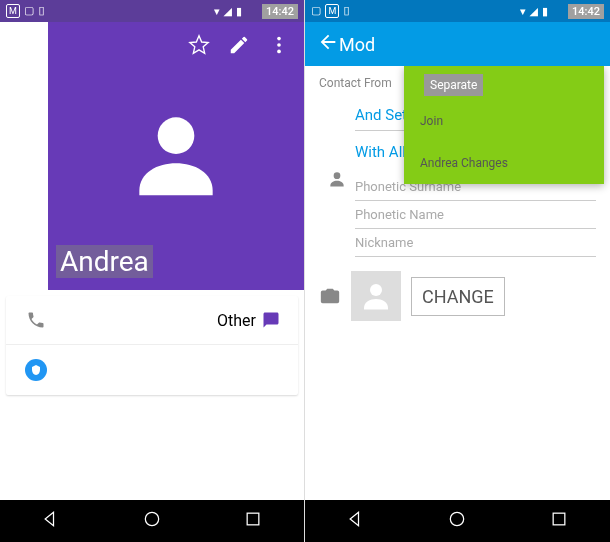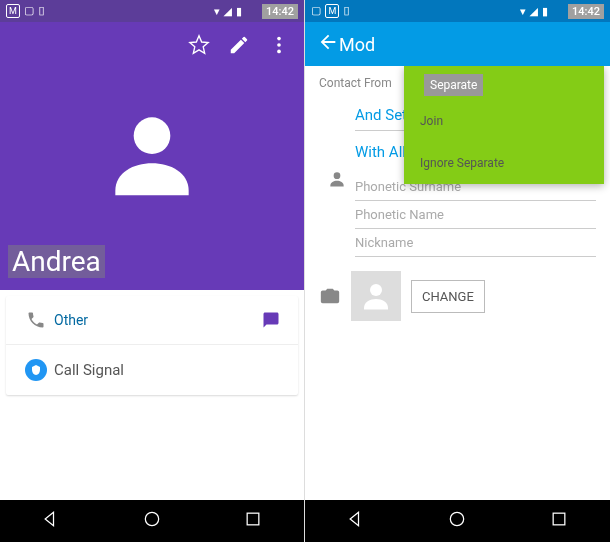--- a/index.html
+++ b/index.html
@@ -11,33 +11,33 @@
 .status-bar { height: 22px; display: flex; align-items: center; padding: 0 6px; font-size: 11px; }
 .status-bar.purple { background: #5c3d99; color: #fff; }
 .status-bar.blue { background: #0277bd; color: #fff; }
 .status-bar .left-icons { display: flex; gap: 4px; }
 .status-bar .spacer { flex: 1; }
 .status-bar .right-icons { display: flex; align-items: center; gap: 4px; }
 .status-bar .icon-box { width: 14px; height: 14px; border: 1.5px solid #fff; border-radius: 2px; display: flex; align-items: center; justify-content: center; font-size: 9px; }
 .time-badge { background: #a0a0a0; padding: 1px 4px; font-weight: 500; margin-left: 16px; }
 
 
-.contact-header { background: #673ab7; height: 268px; position: relative; display: flex; align-items: center; justify-content: center; }
+.contact-header { background: #673ab7; height: 268px; position: relative; display: flex; align-items: center; justify-content: center; margin-left: 48px; }
 .toolbar { position: absolute; top: 0; right: 0; display: flex; gap: 18px; padding: 12px 14px; }
 .toolbar svg { width: 22px; height: 22px; fill: #fff; }
 .avatar-large svg { width: 110px; height: 110px; fill: #fff; }
 .contact-name { position: absolute; bottom: 12px; left: 8px; color: #fff; font-size: 28px; font-weight: 400; background: rgba(128,128,128,0.5); padding: 0 4px; }
 
 .contact-body { background: #fff; flex: 1; overflow: hidden; }
 .card { background: #fff; margin: 6px; border-radius: 2px; box-shadow: 0 1px 2px rgba(0,0,0,0.15); }
 .row { display: flex; align-items: center; padding: 14px 12px; border-bottom: 1px solid #eee; }
 .row:last-child { border-bottom: none; }
 .row-icon { width: 36px; display: flex; justify-content: center; }
 .row-text { flex: 1; color: #555; font-size: 15px; }
-.row-sub { font-size: 14px; color: #0369a1; }
+.row-sub { font-size: 16px; color: #000000; text-align: right; }
 .row-trail { width: 30px; display: flex; justify-content: center; }
 .chat-icon { width: 18px; height: 18px; fill: #673ab7; }
 .phone-icon-grey { width: 20px; height: 20px; fill: #888; }
 .signal-circle { width: 22px; height: 22px; background: #2196f3; border-radius: 50%; display: flex; align-items: center; justify-content: center; }
 .signal-circle svg { width: 12px; height: 12px; fill: #fff; }
 .whatsapp-circle { width: 22px; height: 22px; background: #25d366; border-radius: 50%; display: flex; align-items: center; justify-content: center; }
 .whatsapp-circle svg { width: 12px; height: 12px; fill: #fff; }
 
 
 .app-bar { background: #039be5; height: 44px; display: flex; align-items: center; padding: 0 12px; color: #fff; }
@@ -52,21 +52,21 @@
 .link-text { color: #039be5; font-size: 15px; padding: 6px 0; border-bottom: 1px solid #ccc; }
 .checkbox-row { display: flex; align-items: center; justify-content: space-between; padding: 6px 0; }
 .checkbox-row .cb { width: 18px; height: 18px; background: #039be5; display: flex; align-items: center; justify-content: center; color: #fff; font-size: 14px; }
 .input-line { width: 100%; border: none; border-bottom: 1px solid #ccc; padding: 6px 0; font-size: 13px; color: #888; outline: none; background: transparent; }
 .input-line::placeholder { color: #aaa; }
 
 .photo-row { display: flex; align-items: center; gap: 10px; margin: 14px 0; }
 .camera-icon { width: 22px; height: 22px; fill: #888; }
 .photo-thumb { width: 50px; height: 50px; background: #ddd; display: flex; align-items: center; justify-content: center; }
 .photo-thumb svg { width: 36px; height: 36px; fill: #fff; }
-.change-btn { border: 1px solid #bbb; background: #fff; padding: 8px 10px; font-size: 13px; color: #555; }
+.change-btn { border: 1px solid #bbb; background: #fff; padding: 8px 10px; font-size: 18px; color: #555; }
 
 
 .popup { position: absolute; top: 0; right: 6px; width: 200px; background: #84cc16; box-shadow: 0 2px 8px rgba(0,0,0,0.3); z-index: 10; }
 .popup-item { padding: 14px 16px; font-size: 12px; color: #555; }
 .popup-item.highlight { background: #999; color: #fff; padding: 4px 6px; margin: 4px 10px; font-size: 12px; display: inline-block; }
 .popup-top { padding: 4px 10px 0 10px; }
 
 
 .navbar { height: 42px; background: #000; display: flex; align-items: center; justify-content: space-around; }
 .navbar svg { width: 20px; height: 20px; fill: none; stroke: #fff; stroke-width: 1.5; }
@@ -134,21 +134,20 @@
           </div>
       </div>
       <div class="row">
         <div class="row-icon">
             <div class="signal-circle">
               <svg viewBox="0 0 24 24">
                 <path d="M12 2L4 6v6c0 5 3.4 9.7 8 10 4.6-.3 8-5 8-10V6l-8-4z"></path>
               </svg>
             </div>
           </div>
-        <div class="row-text">Call Signal</div>
       </div>
     </div>
   </div>
 
   <div class="navbar">
     <span><svg viewBox="0 0 24 24">
           <path d="M15 4 L5 12 L15 20 Z"></path>
         </svg></span>
     <span><svg viewBox="0 0 24 24">
           <circle cx="12" cy="12" r="8"></circle>
@@ -180,21 +179,21 @@
           <path d="M20 11H7.8l5.6-5.6L12 4l-8 8 8 8 1.4-1.4L7.8 13H20v-2z"></path>
         </svg></span>
     <span class="app-bar-title">Mod</span>
   </div>
 
   <div class="edit-body">
 
     <div class="popup">
       <div class="popup-top"><span class="popup-item highlight">Separate</span></div>
       <div class="popup-item">Join</div>
-      <div class="popup-item">Ignore Separate</div>
+      <div class="popup-item">Andrea Changes</div>
     </div>
 
     <div class="section-label">Contact From</div>
 
     <div class="edit-row">
       <div class="icon-col">
           <svg class="grey-icon person-icon" viewBox="0 0 24 24">
             <circle cx="12" cy="8" r="4"></circle>
             <path d="M4 20c0-4 4-6 8-6s8 2 8 6v1H4v-1z"></path>
           </svg>

